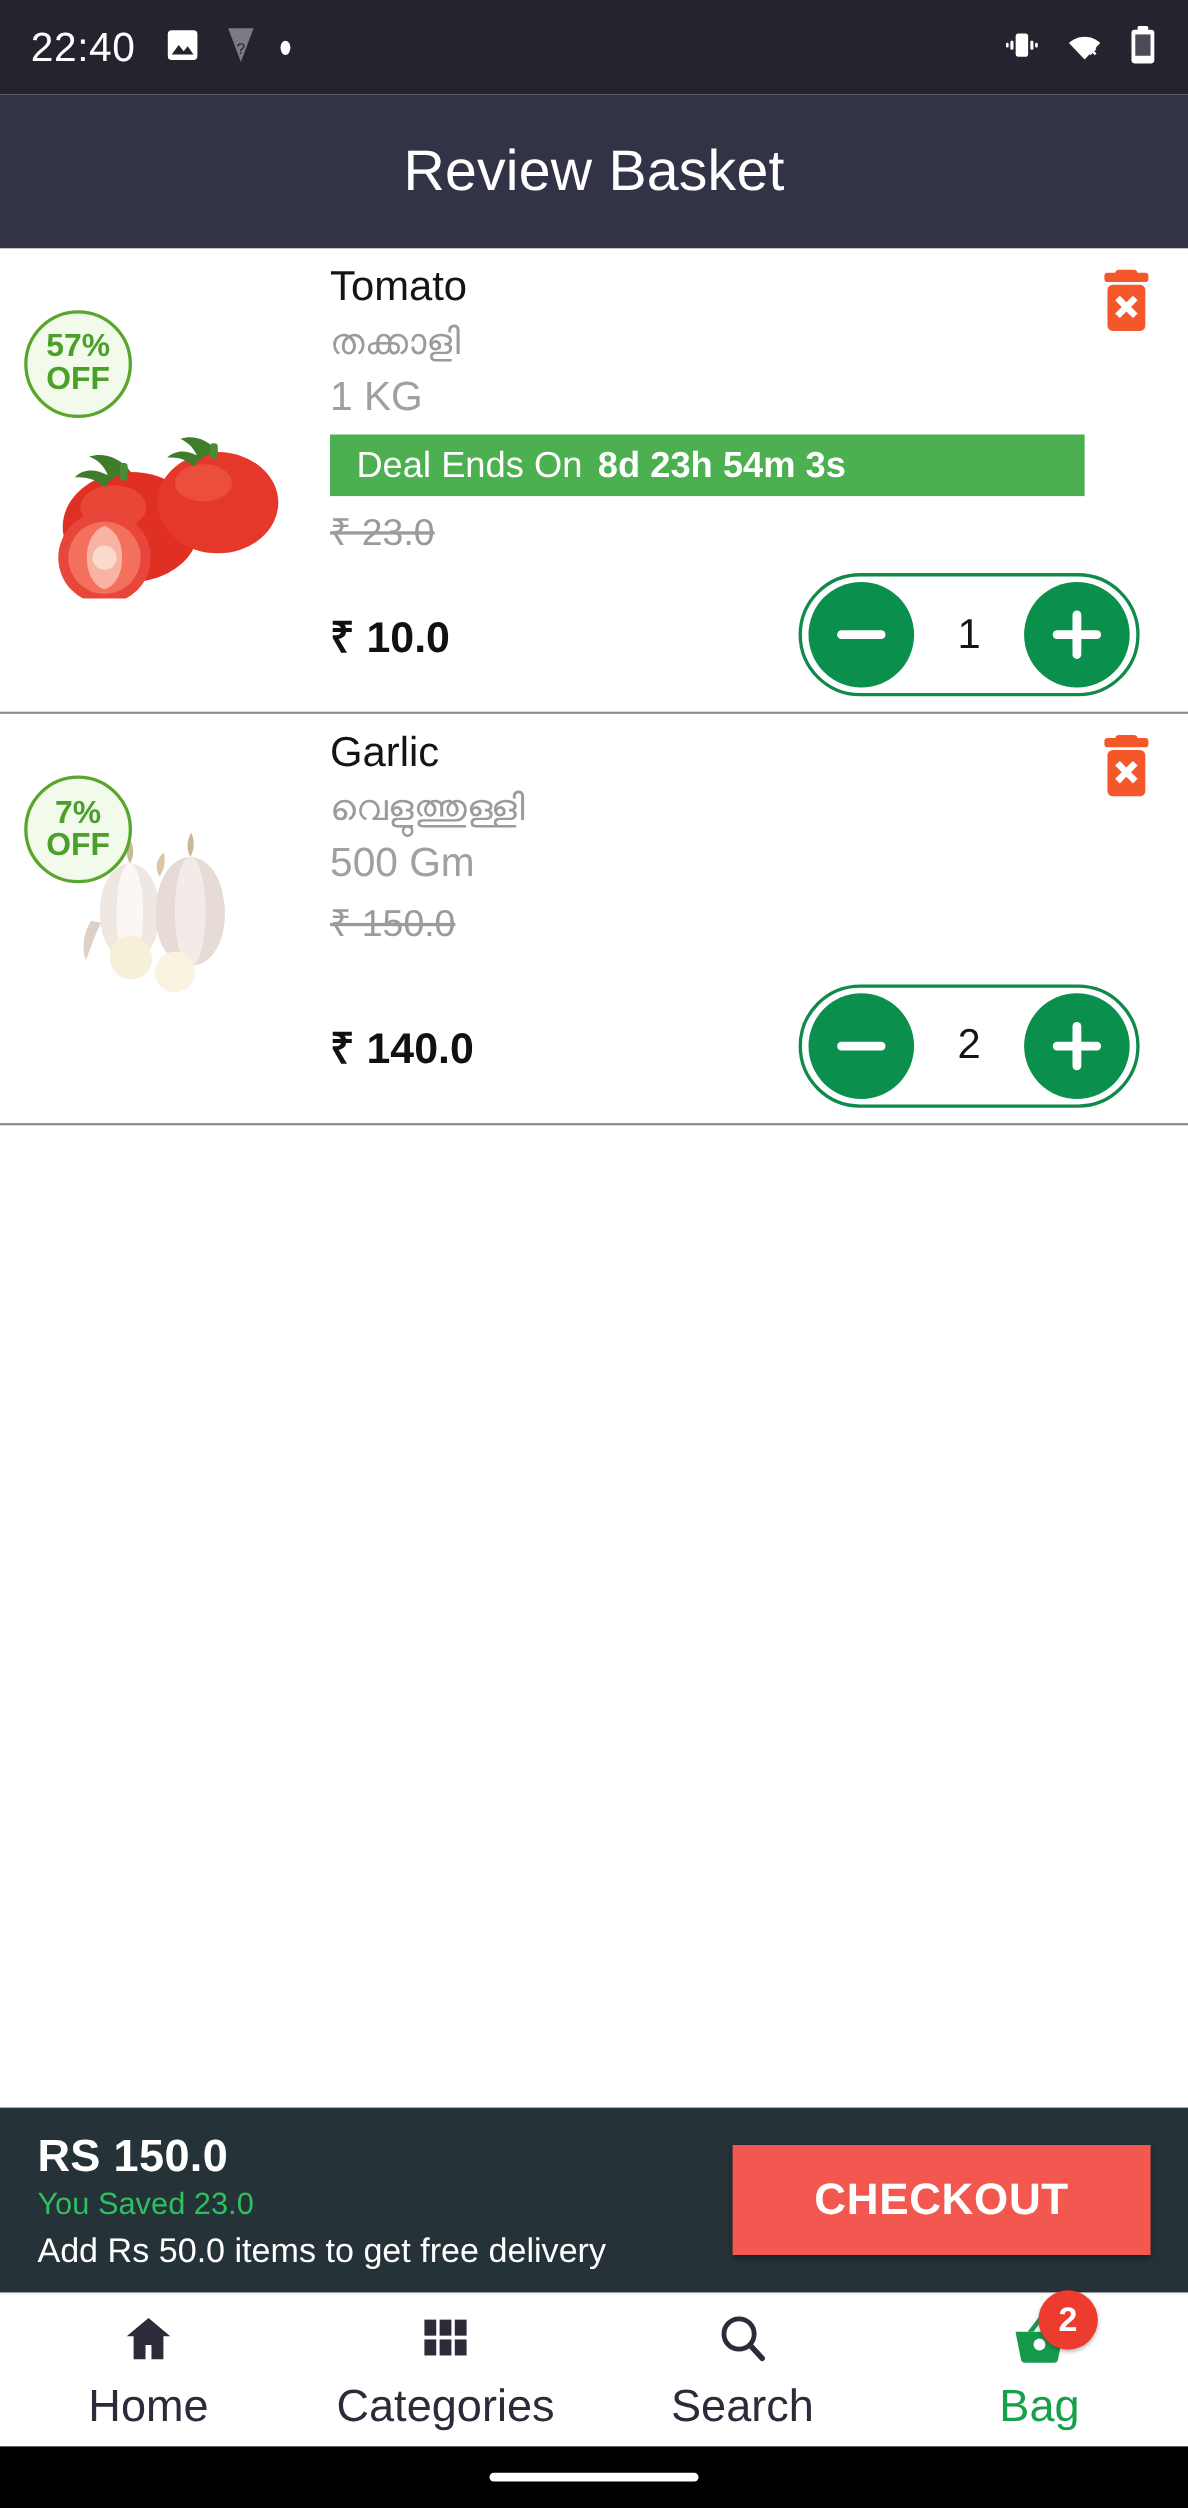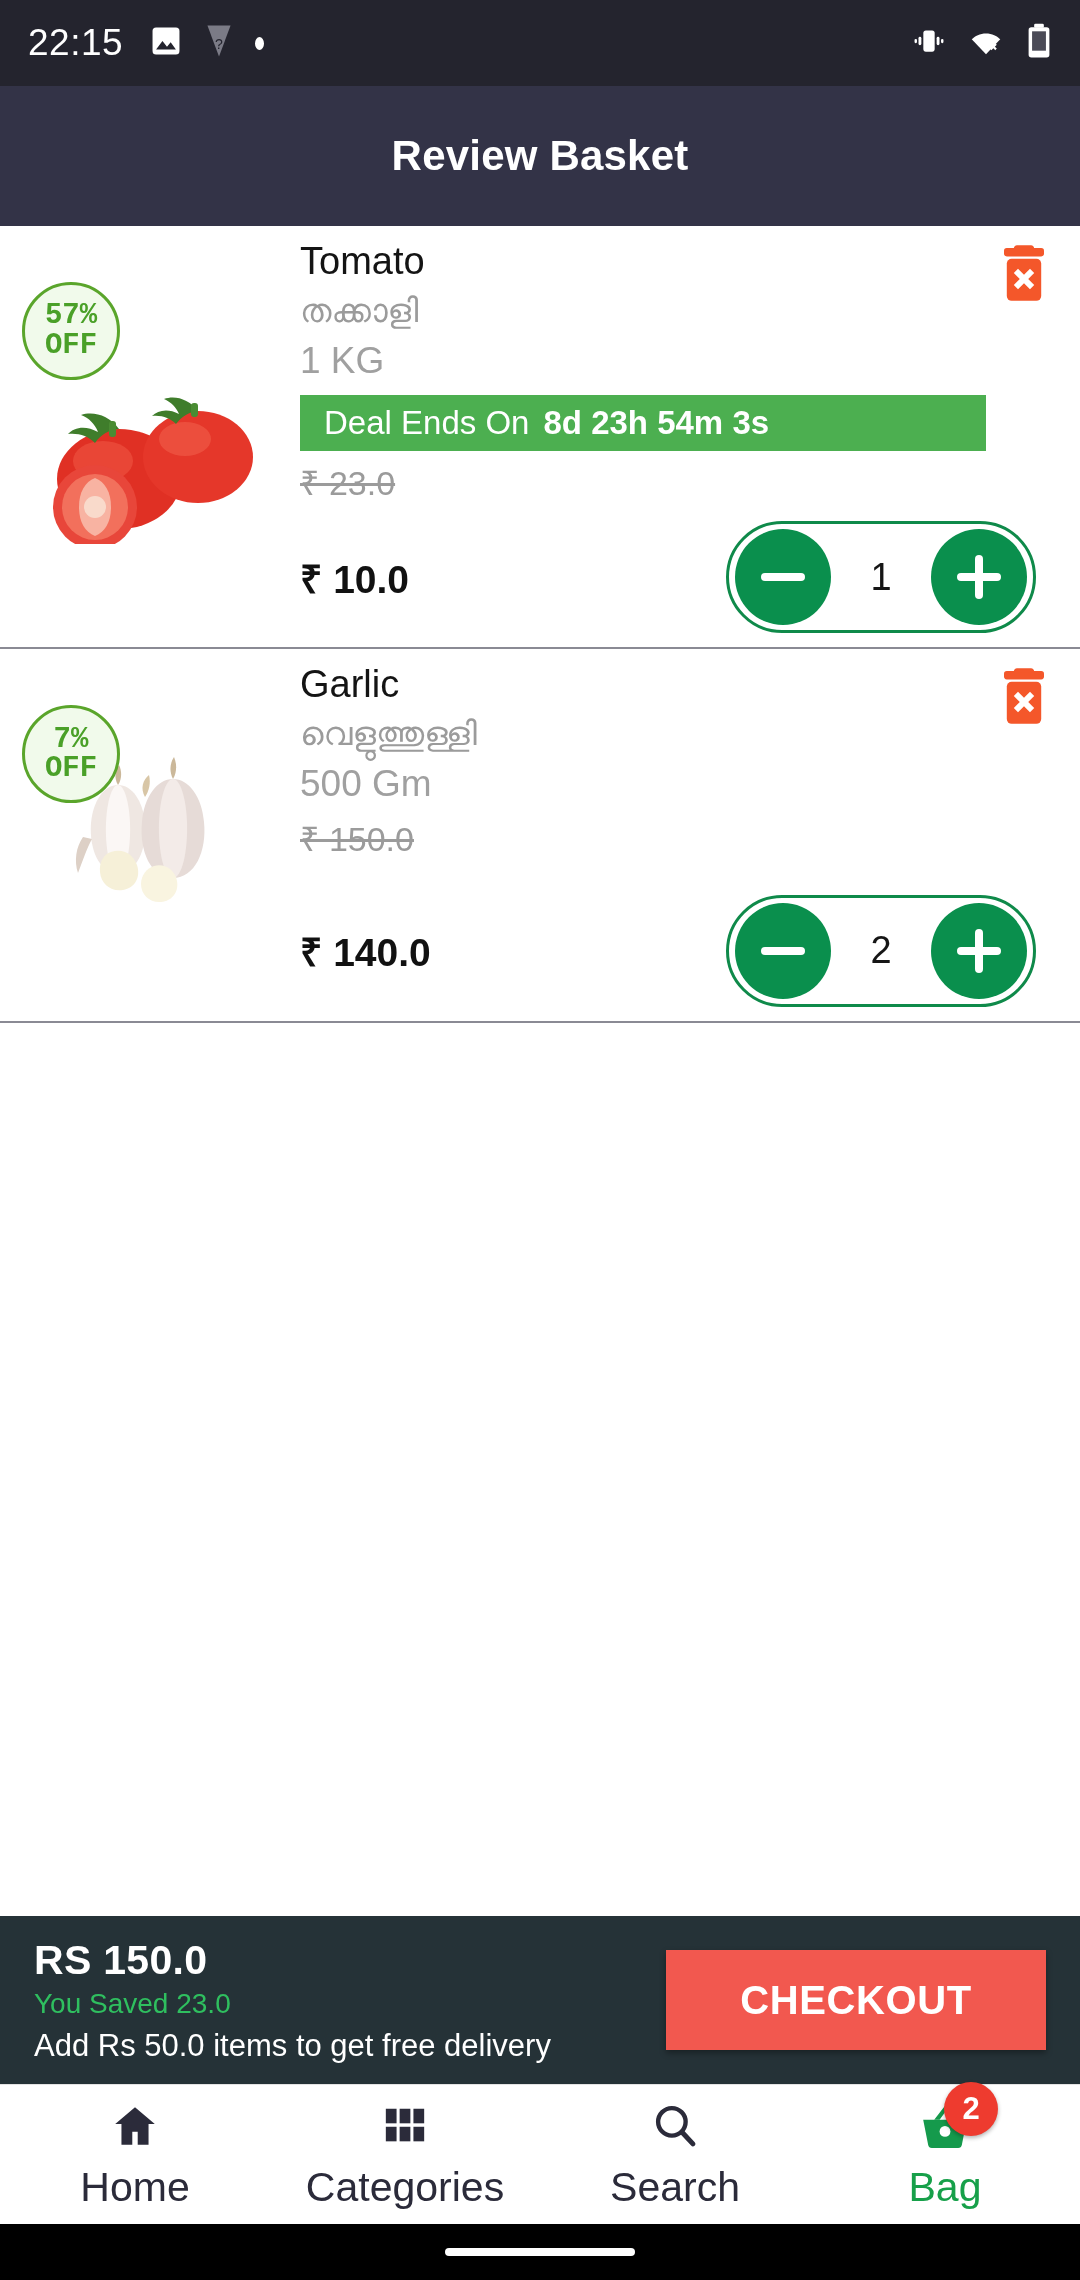--- a/index.html
+++ b/index.html
@@ -23,21 +23,21 @@
   .sb-spacer { flex:1; }
   .sb-right-icons { display:flex; align-items:center; gap:22px; }
   .sb-dot { width:9px; height:13px; background:#fff; border-radius:50%; display:inline-block; }
 
   
   .appbar {
     height:140px; background:#333347;
     display:flex; align-items:center; justify-content:center;
     flex:0 0 140px;
   }
-  .appbar-title { color:#fff; font-size:42px; font-weight:700; letter-spacing:.2px; }
+  .appbar-title { color:#fff; font-size:52px; font-weight:400; letter-spacing:.2px; }
 
   
   .list { flex:1 1 auto; background:#fff; overflow:hidden; }
   .card {
     position:relative; background:#fff;
     border-bottom:2px solid #8a8a94;
     padding:0;
   }
   .card-inner { display:flex; padding:14px 0 14px 0; }
 
@@ -45,21 +45,20 @@
     position:relative; width:300px; flex:0 0 300px;
     display:flex; align-items:center; justify-content:center;
   }
   .thumb { width:255px; height:215px; position:relative; }
   .badge-off {
     position:absolute; left:22px; top:42px; z-index:4;
     width:98px; height:98px; border-radius:50%;
     background:#f1faeb; border:3px solid #5aa52b;
     display:flex; flex-direction:column; align-items:center; justify-content:center;
     line-height:1.02;
-    font-family:Liberation Mono, monospace;
   }
   .badge-off span { color:#4aa028; font-weight:700; font-size:29px; }
 
   .info { flex:1 1 auto; padding-right:30px; position:relative; }
   .row-title { display:flex; align-items:flex-start; }
   .p-name { font-size:38px; color:#141414; font-weight:400; line-height:1.15; }
   .p-local { font-size:33px; color:#9b9b9b; margin-top:6px; line-height:1.25; }
   .p-qty { font-size:37px; color:#a0a0a0; margin-top:8px; line-height:1.2; }
   .p-strike { font-size:34px; color:#9b9b9b; text-decoration:line-through; margin-top:8px; }
   .p-price { font-size:39px; color:#111; font-weight:700; }
@@ -140,21 +139,21 @@
   
   .gesturebar { height:56px; flex:0 0 56px; background:#000; display:flex; align-items:center; justify-content:center; }
   .gesture-pill { width:190px; height:8px; border-radius:4px; background:#fff; }
 </style>
 </head>
 <body>
 
 <div class="phone">
 
   <div class="statusbar">
-    <div class="sb-time">22:15</div>
+    <div class="sb-time">22:40</div>
     <div class="sb-left-icons">
       <span>
         <svg width="34" height="34" viewBox="0 0 24 24">
             <rect x="2.5" y="2.5" width="19" height="19" rx="2.5" fill="#fff"></rect>
             <path d="M5 18l4.5-6 3.2 4 2.6-3.2L19 18z" fill="#24242e"></path>
           </svg>
       </span>
       <span>
         <svg width="32" height="36" viewBox="0 0 24 28">
             <path d="M3 2h18l-9 24z" fill="#7b7b86"></path>

